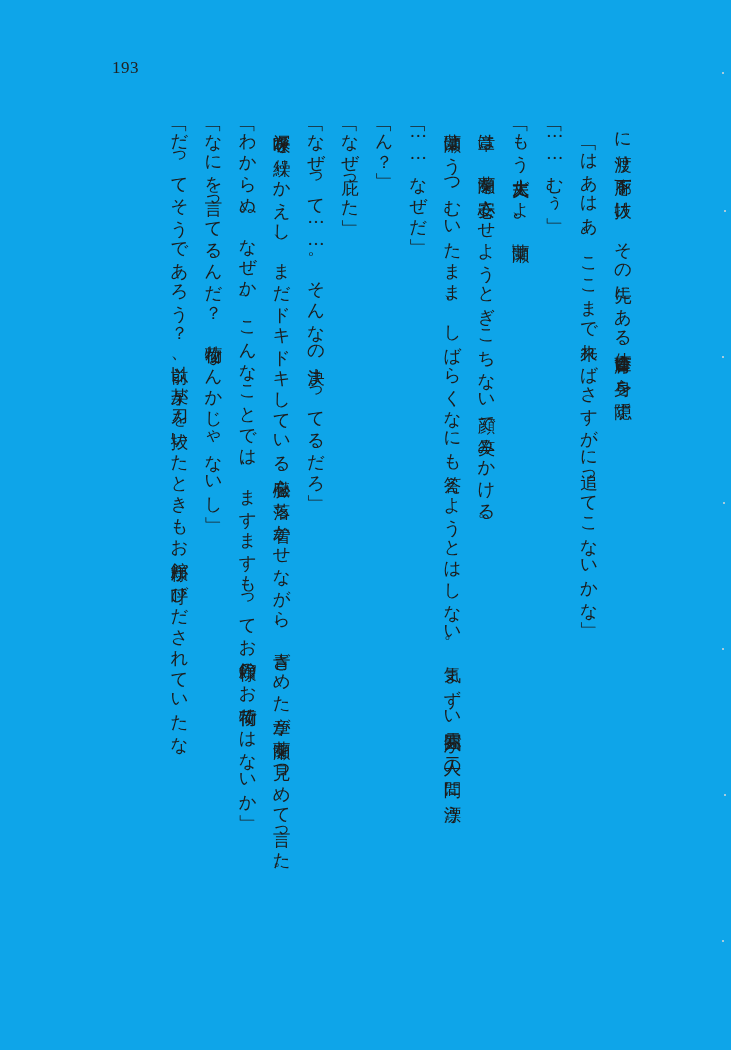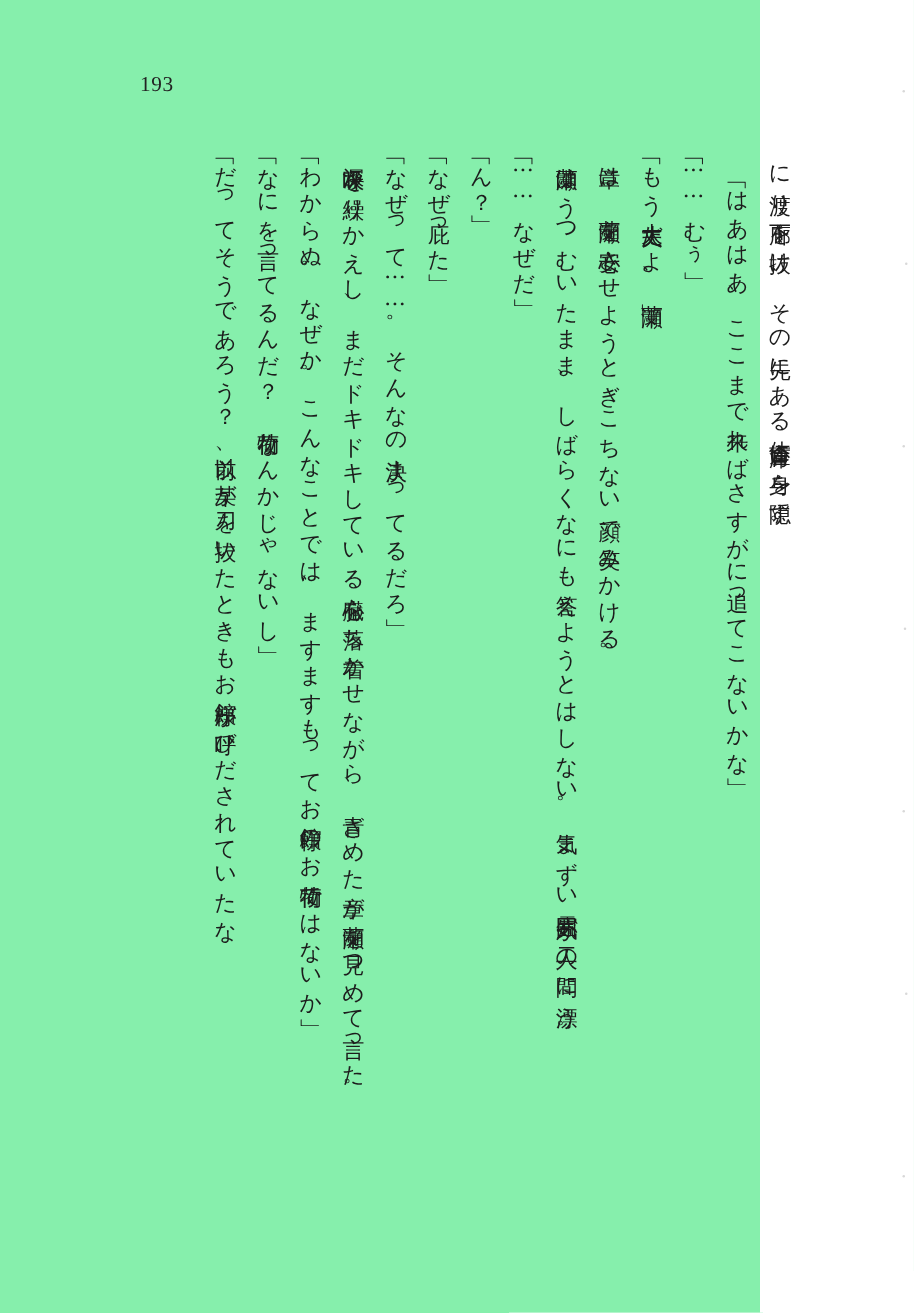--- a/index.html
+++ b/index.html
@@ -9,23 +9,23 @@
   }
   body {
     width: 731px;
     height: 1050px;
     overflow: hidden;
     font-family: "Liberation Serif", "DejaVu Serif", serif;
     color: #1a1a1a;
   }
   .page {
     position: relative;
-    width: 608px;
+    width: 731px;
     height: 1050px;
-    background: #86efac;
+    background: #0ea5e9;
   }
   .page-number {
     position: absolute;
     top: 58px;
     left: 112px;
     font-size: 17px;
     letter-spacing: 0.5px;
     color: #222;
     font-family: "Liberation Serif", "DejaVu Serif", serif;
   }

